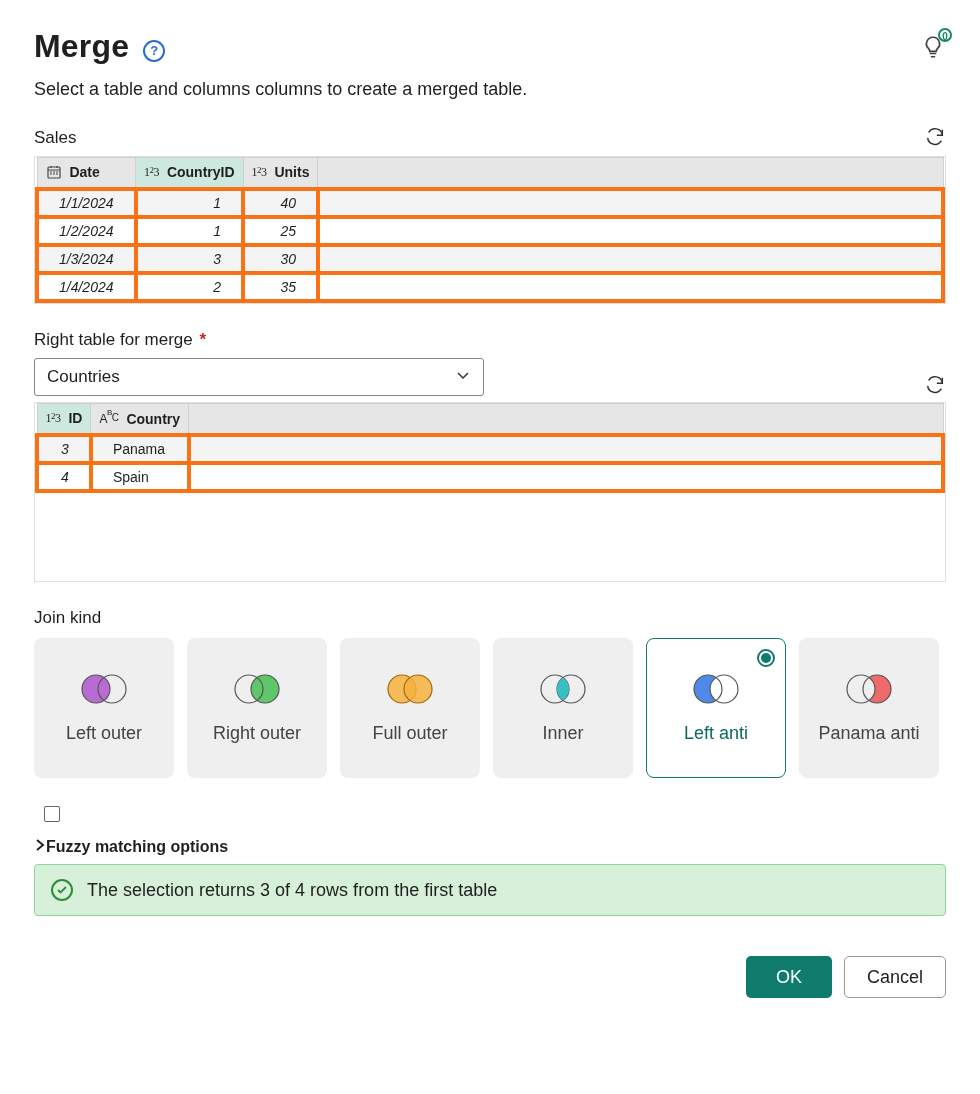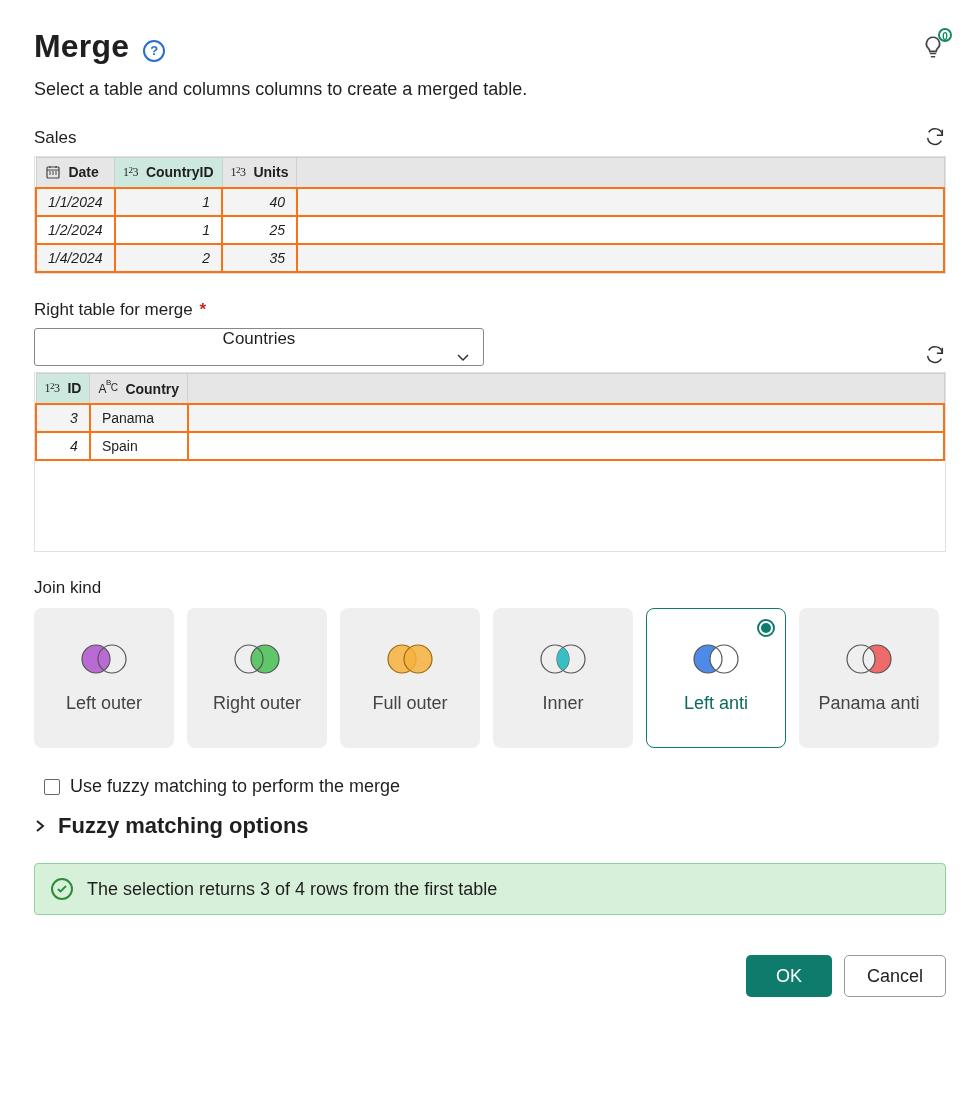--- a/index.html
+++ b/index.html
@@ -111,22 +111,22 @@
   }
   table.dg thead th {
     background: #e6e6e6;
     border: 1px solid #cfcfcf;
     padding: 6px 8px;
     font-weight: 600;
     text-align: left;
     white-space: nowrap;
   }
   table.dg td {
-    border: 2px solid #f97316;
-    padding: 4px 11px;
+    border: 4px solid #f97316;
+    padding: 4px 20px;
     height: 28px;
     white-space: nowrap;
   }
   table.dg tbody tr:nth-child(odd) td { background: #f4f4f4; }
   table.dg tbody tr:nth-child(even) td { background: #fff; }
   .hdr-filler { background: #e6e6e6 !important; border: 1px solid #cfcfcf; width:100%;}
   .c-date, .c-num { text-align: right; font-style: italic; }
   .c-text { text-align: left; }
   table.dg thead th.sel-col { background: var(--sel-col); }
   .dt-icon {
@@ -147,21 +147,20 @@
     width: 450px;
     border: 1px solid #888;
     border-radius: 3px;
     height: 38px;
     padding: 0 12px;
     display: flex;
     align-items: center;
     font-size: 17px;
     position: relative;
     cursor: pointer;
-    flex-direction: column;
   }
   .select .chev {
     margin-left: auto;
   }
   
   .joins {
     display: flex;
     gap: 13px;
     margin-top: 10px;
   }
@@ -220,31 +219,31 @@
     font-size: 18px;
   }
   .cb {
     width: 16px; height: 16px;
     border: 1px solid #666;
     border-radius: 2px;
   }
   .fuzzy-opt {
     display: flex;
     align-items: center;
-    gap: 12px;
-    font-size: 22px;
+    gap: 0;
+    font-size: 16px;
     font-weight: 600;
     cursor: pointer;
   }
   .fuzzy-opt .chev {
     width: 12px;
   }
   
   .status {
-    margin-top: 24px;
+    margin-top: 8px;
     background: var(--success-bg);
     border: 1px solid var(--success-border);
     border-radius: 4px;
     padding: 14px 16px;
     display: flex;
     align-items: center;
     gap: 14px;
     font-size: 18px;
   }
   .check-ring {
@@ -350,20 +349,26 @@
           <td class="c-num">40</td>
           <td></td>
         </tr>
         <tr>
           <td class="c-date">1/2/2024</td>
           <td class="c-num">1</td>
           <td class="c-num">25</td>
           <td></td>
         </tr>
         <tr>
+          <td class="c-date">1/3/2024</td>
+          <td class="c-num">3</td>
+          <td class="c-num">30</td>
+          <td></td>
+        </tr>
+        <tr>
           <td class="c-date">1/4/2024</td>
           <td class="c-num">2</td>
           <td class="c-num">35</td>
           <td></td>
         </tr>
       </tbody>
     </table>
   </div>
 
   <div class="section-label">
@@ -506,21 +511,20 @@
           <circle cx="22" cy="20" r="14" fill="none" stroke="#555" stroke-width="1.2"></circle>
           <circle cx="38" cy="20" r="14" fill="none" stroke="#555" stroke-width="1.2"></circle>
         </svg>
       </div>
       <div class="join-label">Panama anti</div>
     </div>
   </div>
 
   <label class="fuzzy-check">
     <span class="cb"></span>
-    <span>Use fuzzy matching to perform the merge</span>
   </label>
   <div class="fuzzy-opt">
     <span class="chev">
       <svg width="12" height="14" viewBox="0 0 12 14" fill="none" stroke="#222" stroke-width="2">
           <path d="M3 2l6 5-6 5"></path>
         </svg>
     </span>
     <span>Fuzzy matching options</span>
   </div>
 

